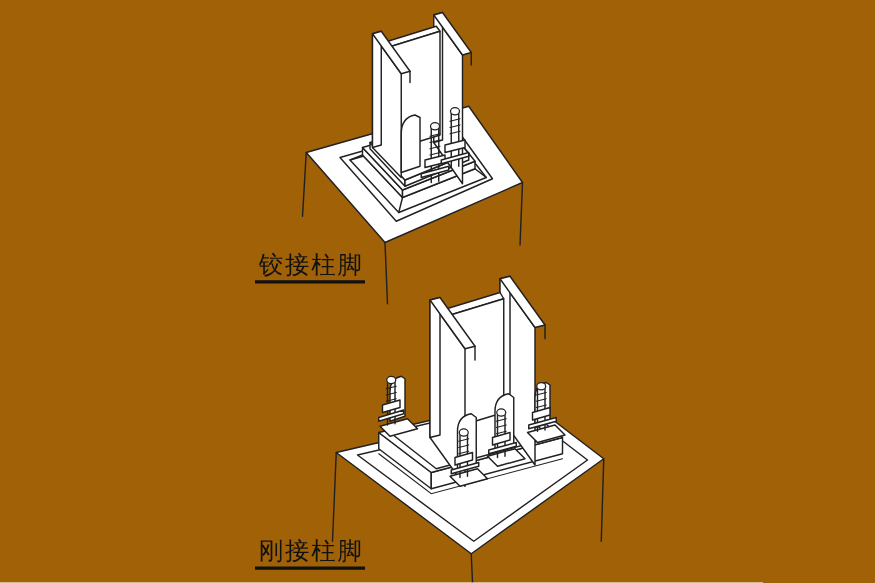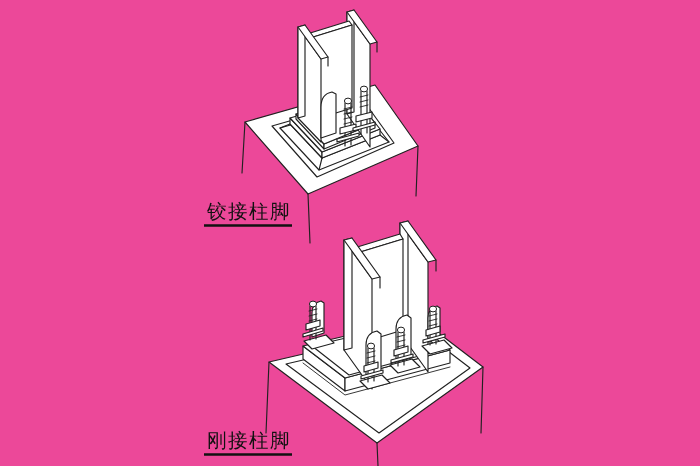--- a/index.html
+++ b/index.html
@@ -1,16 +1,16 @@
 <!DOCTYPE html>
 <html><head>
 <meta charset="utf-8">
 <style>
   html,body{margin:0;padding:0;background:#ffffff;}
-  .stage{position:relative;width:700px;height:466px;background:#ec4899;overflow:hidden;
+  .stage{position:relative;width:700px;height:466px;background:#a16207;overflow:hidden;
          font-family:"Liberation Sans",sans-serif;}
   svg{display:block}
   .ln{fill:none;stroke:#212121;stroke-width:1.15;stroke-linecap:round;stroke-linejoin:round;}
   .face{fill:#ffffff;stroke:#212121;stroke-width:1.15;stroke-linejoin:round;}
   .thin{fill:none;stroke:#212121;stroke-width:0.9;stroke-linecap:round;}
   .cap{fill:#ffffff;stroke:#212121;stroke-width:1.0;}
   .caption{font-size:19.5px;letter-spacing:1.5px;fill:#111111;font-weight:500;}
   .rule{stroke:#111111;stroke-width:2.6;}
 </style>
 </head>

